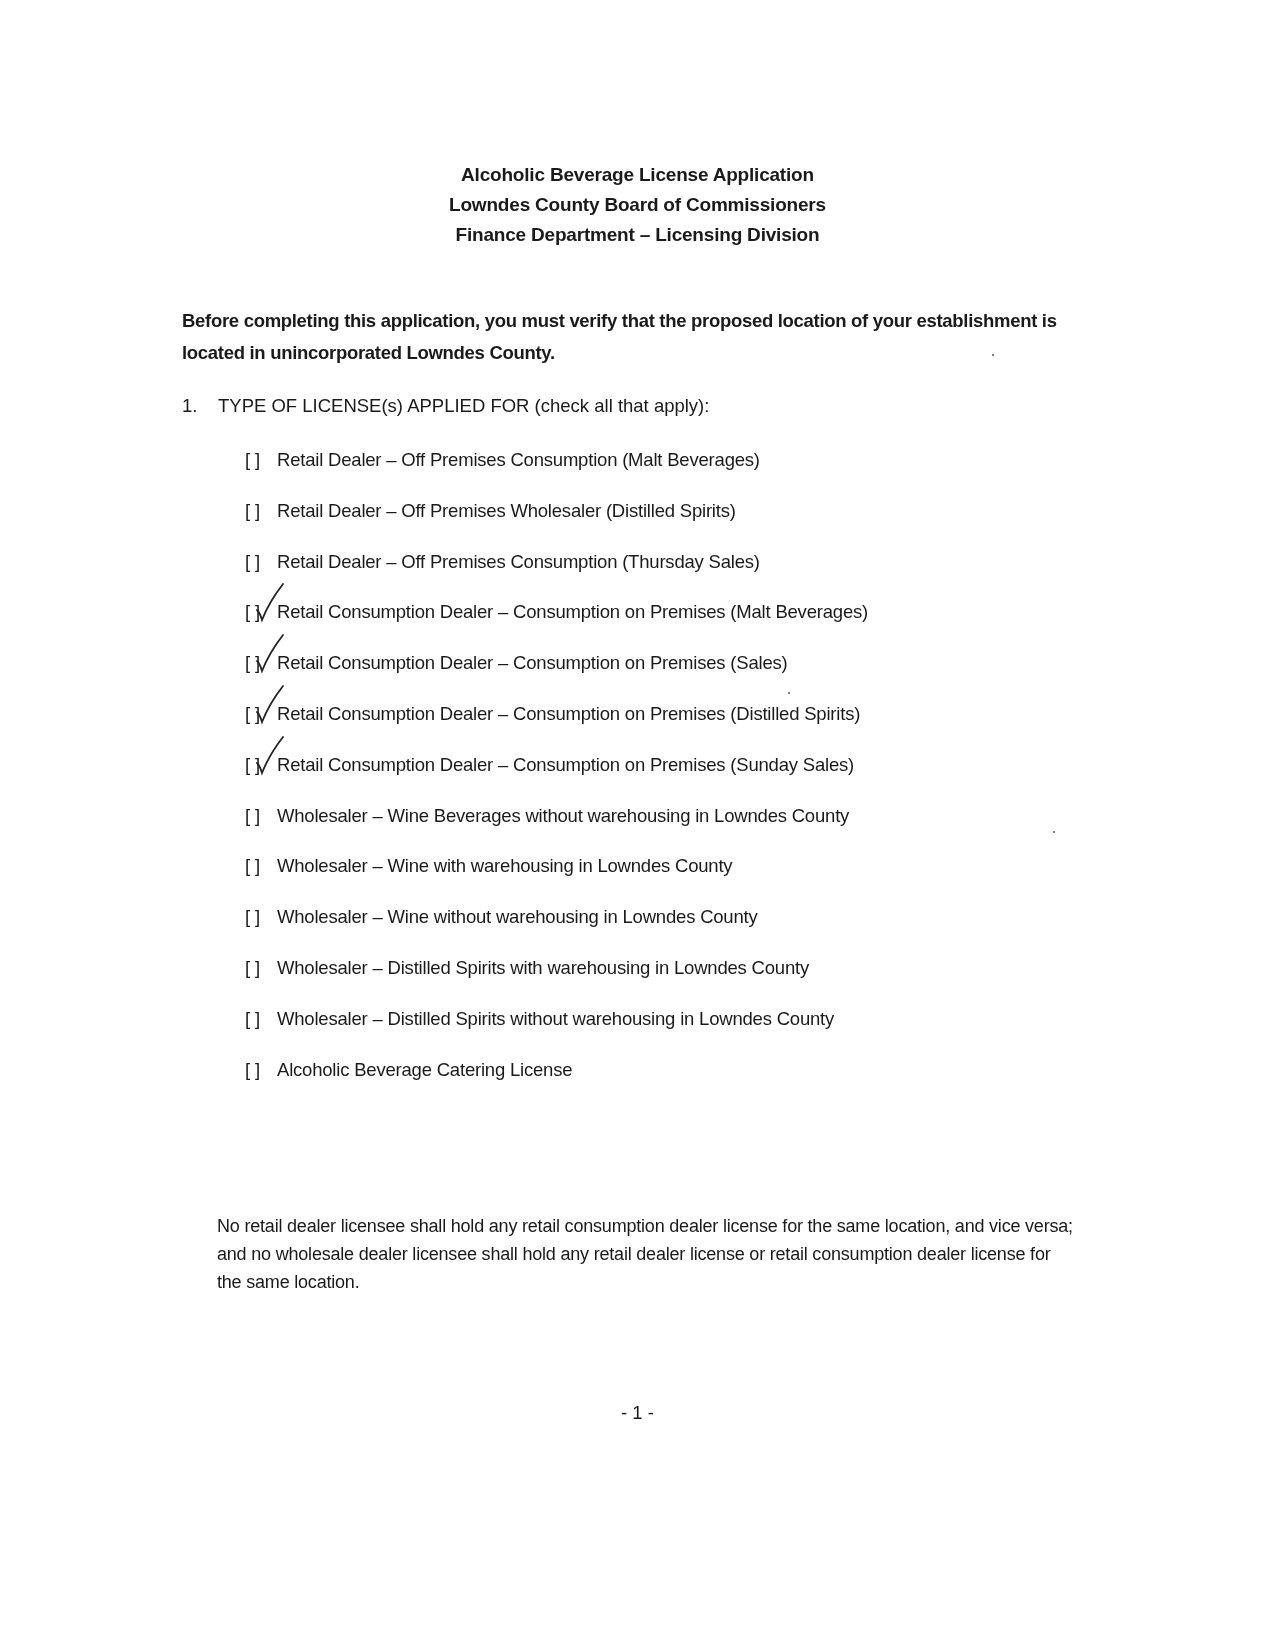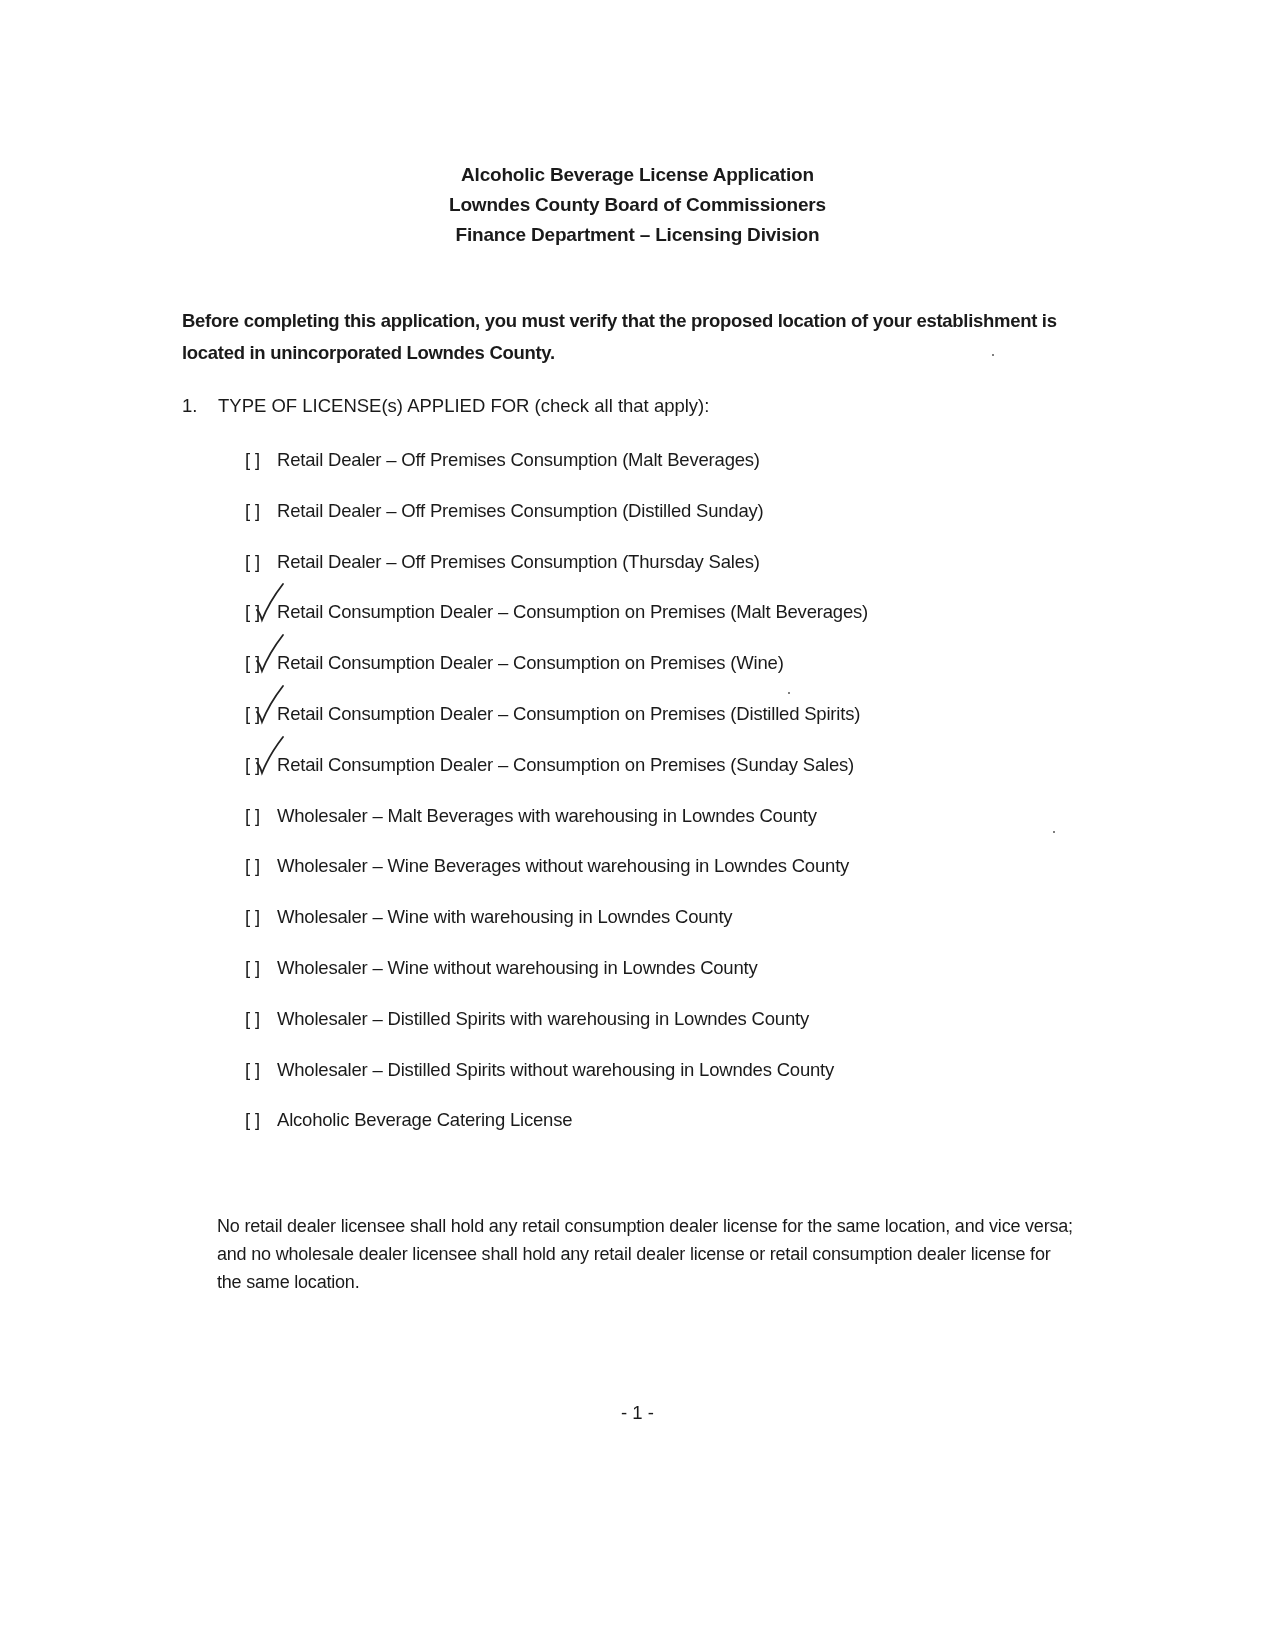--- a/index.html
+++ b/index.html
@@ -36,47 +36,44 @@
 
   <div class="section">
     <span class="num">1.</span><span>TYPE OF LICENSE(s) APPLIED FOR (check all that apply):</span>
   </div>
 
   <div class="options" id="options">
       <div class="opt">
     <span class="box"><span class="box-text">[ ]</span></span><span class="opt-label">Retail Dealer – Off Premises Consumption (Malt Beverages)</span>
   </div>
       <div class="opt">
-    <span class="box"><span class="box-text">[ ]</span></span><span class="opt-label">Retail Dealer – Off Premises Consumption (Distilled Sunday)</span>
+    <span class="box"><span class="box-text">[ ]</span></span><span class="opt-label">Retail Dealer – Off Premises Wholesaler (Distilled Spirits)</span>
   </div>
       <div class="opt">
     <span class="box"><span class="box-text">[ ]</span></span><span class="opt-label">Retail Dealer – Off Premises Consumption (Thursday Sales)</span>
   </div>
       <div class="opt">
     <span class="box"><span class="box-text">[ ]</span><span class="check"><svg viewBox="0 0 36 44">
               <path d="M6 30 Q9 33 11 40 Q18 22 32 4" fill="none" stroke="#222" stroke-width="1.8" stroke-linecap="round"></path>
             </svg></span></span><span class="opt-label">Retail Consumption Dealer – Consumption on Premises (Malt Beverages)</span>
   </div>
       <div class="opt">
     <span class="box"><span class="box-text">[ ]</span><span class="check"><svg viewBox="0 0 36 44">
               <path d="M6 30 Q9 33 11 40 Q18 22 32 4" fill="none" stroke="#222" stroke-width="1.8" stroke-linecap="round"></path>
-            </svg></span></span><span class="opt-label">Retail Consumption Dealer – Consumption on Premises (Wine)</span>
+            </svg></span></span><span class="opt-label">Retail Consumption Dealer – Consumption on Premises (Sales)</span>
   </div>
       <div class="opt">
     <span class="box"><span class="box-text">[ ]</span><span class="check"><svg viewBox="0 0 36 44">
               <path d="M6 30 Q9 33 11 40 Q18 22 32 4" fill="none" stroke="#222" stroke-width="1.8" stroke-linecap="round"></path>
             </svg></span></span><span class="opt-label">Retail Consumption Dealer – Consumption on Premises (Distilled Spirits)</span>
   </div>
       <div class="opt">
     <span class="box"><span class="box-text">[ ]</span><span class="check"><svg viewBox="0 0 36 44">
               <path d="M6 30 Q9 33 11 40 Q18 22 32 4" fill="none" stroke="#222" stroke-width="1.8" stroke-linecap="round"></path>
             </svg></span></span><span class="opt-label">Retail Consumption Dealer – Consumption on Premises (Sunday Sales)</span>
-  </div>
-      <div class="opt">
-    <span class="box"><span class="box-text">[ ]</span></span><span class="opt-label">Wholesaler – Malt Beverages with warehousing in Lowndes County</span>
   </div>
       <div class="opt">
     <span class="box"><span class="box-text">[ ]</span></span><span class="opt-label">Wholesaler – Wine Beverages without warehousing in Lowndes County</span>
   </div>
       <div class="opt">
     <span class="box"><span class="box-text">[ ]</span></span><span class="opt-label">Wholesaler – Wine with warehousing in Lowndes County</span>
   </div>
       <div class="opt">
     <span class="box"><span class="box-text">[ ]</span></span><span class="opt-label">Wholesaler – Wine without warehousing in Lowndes County</span>
   </div>

